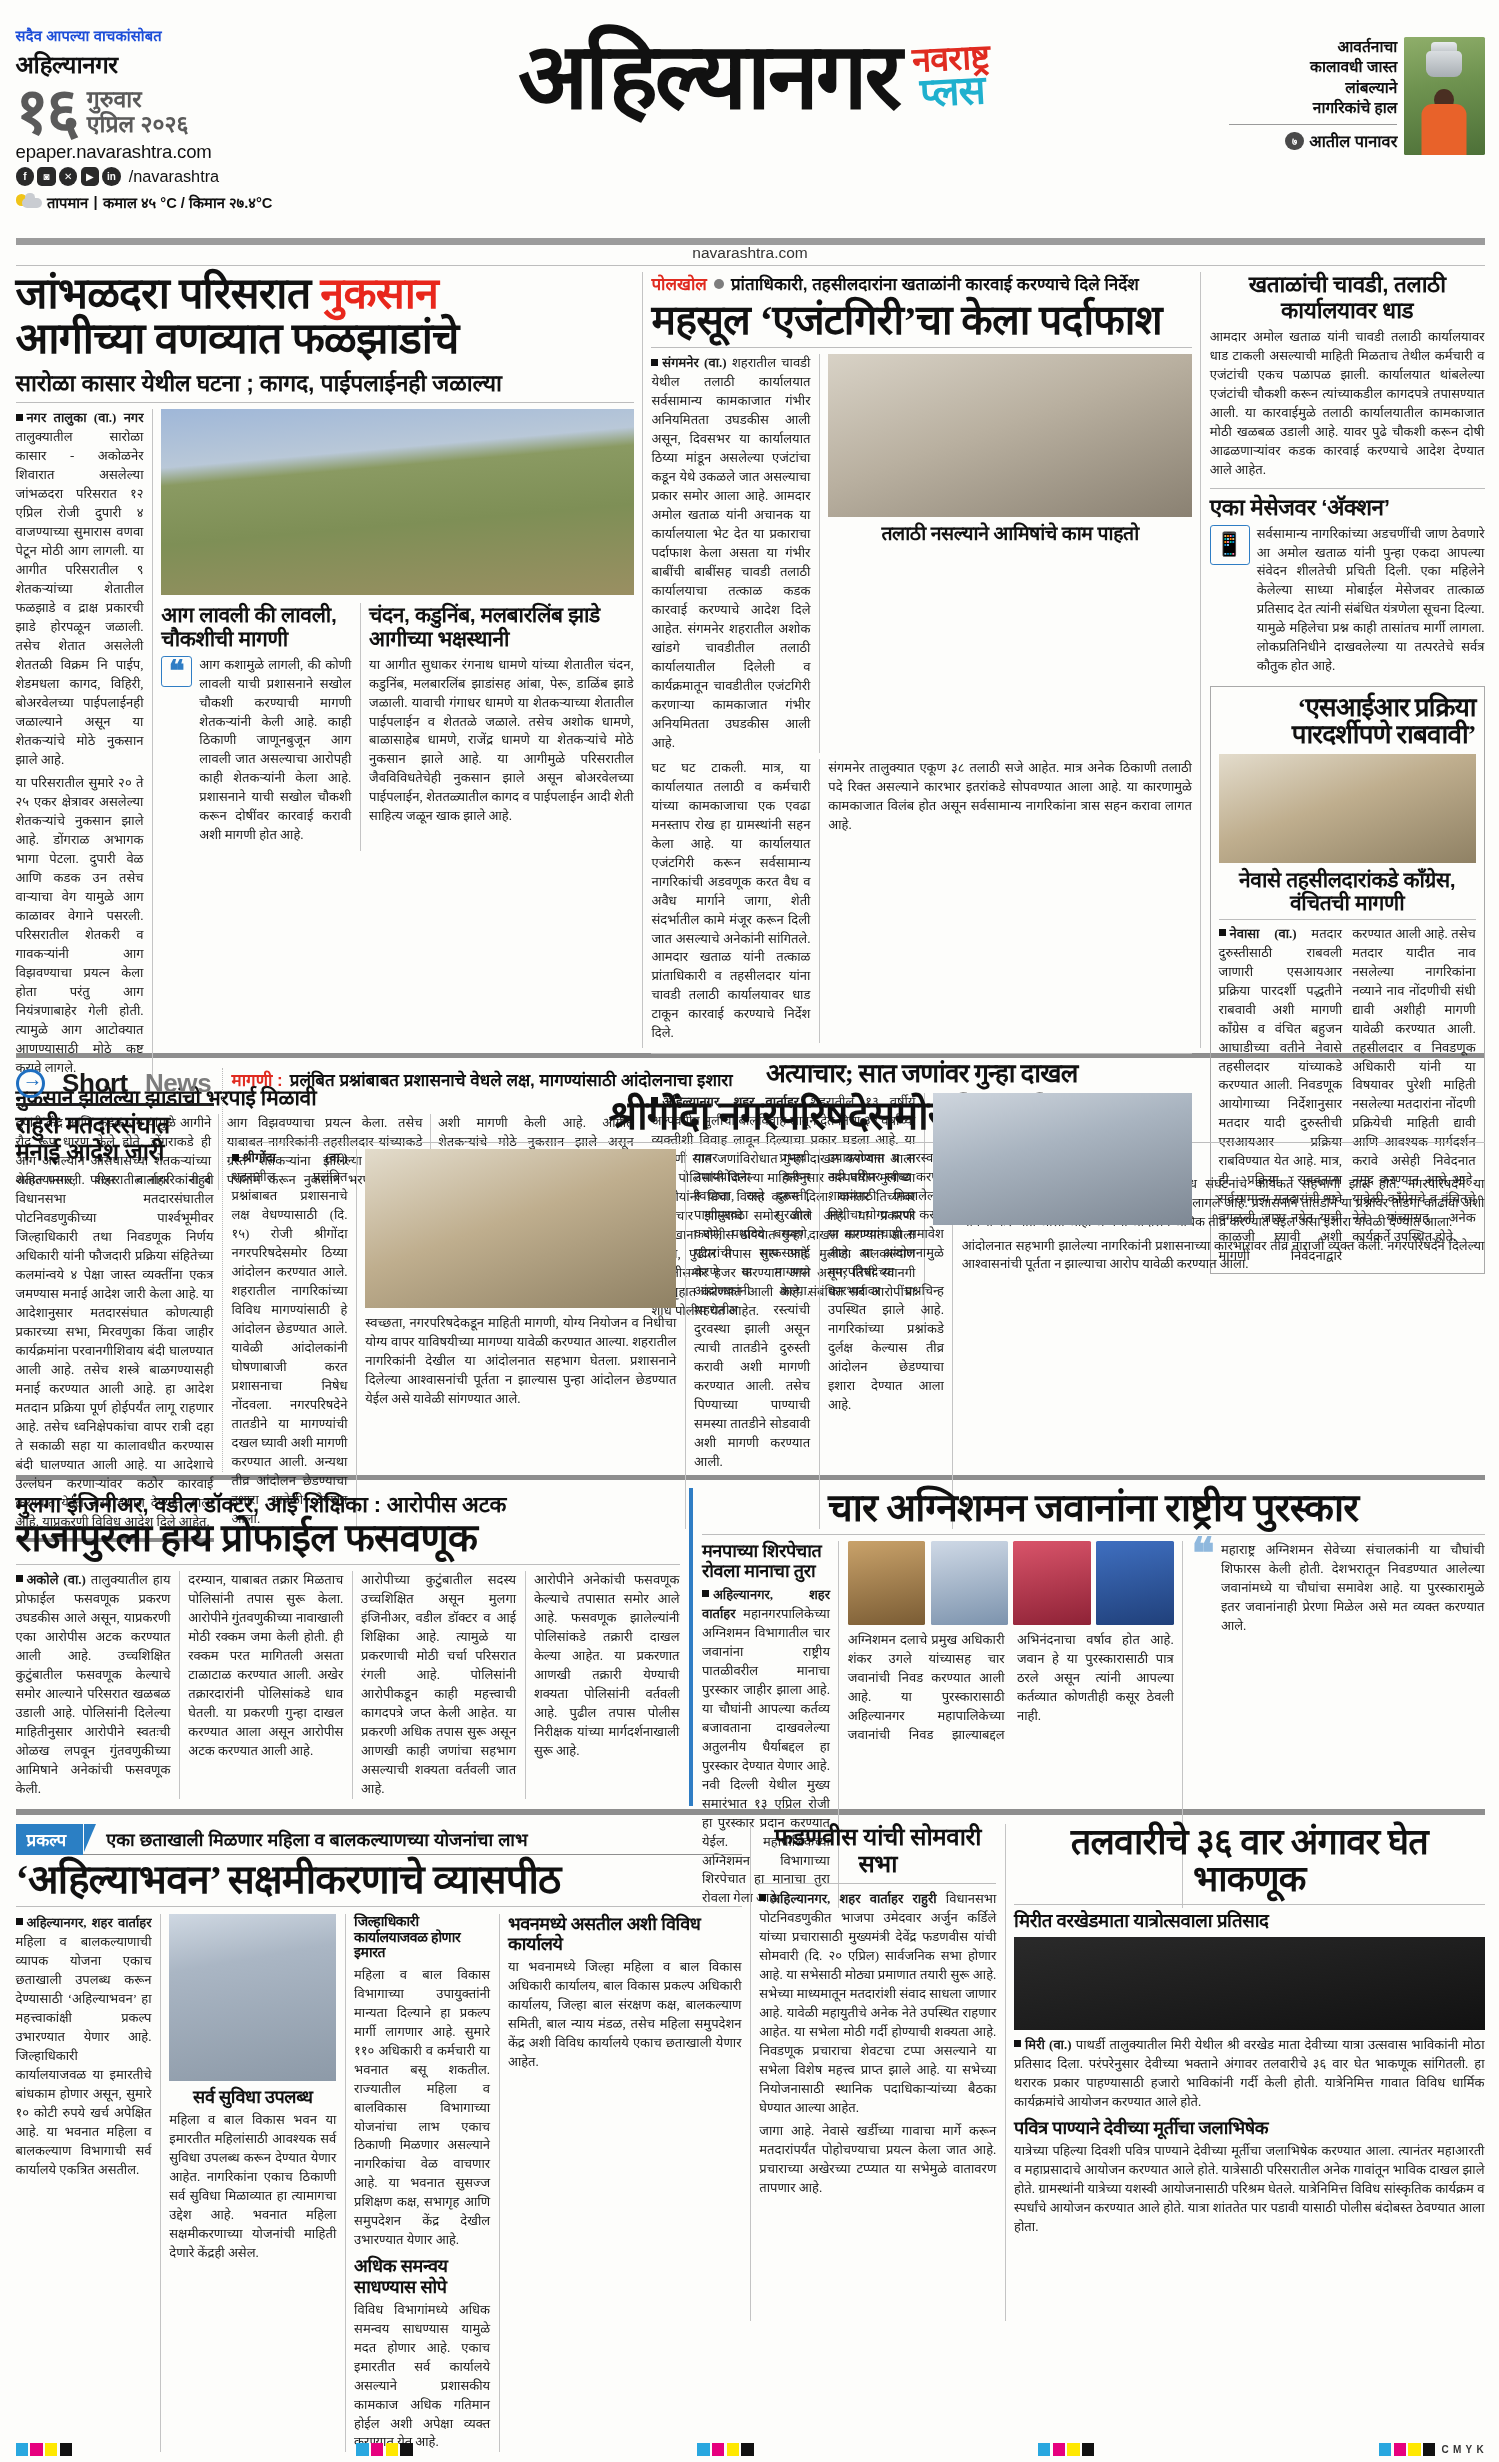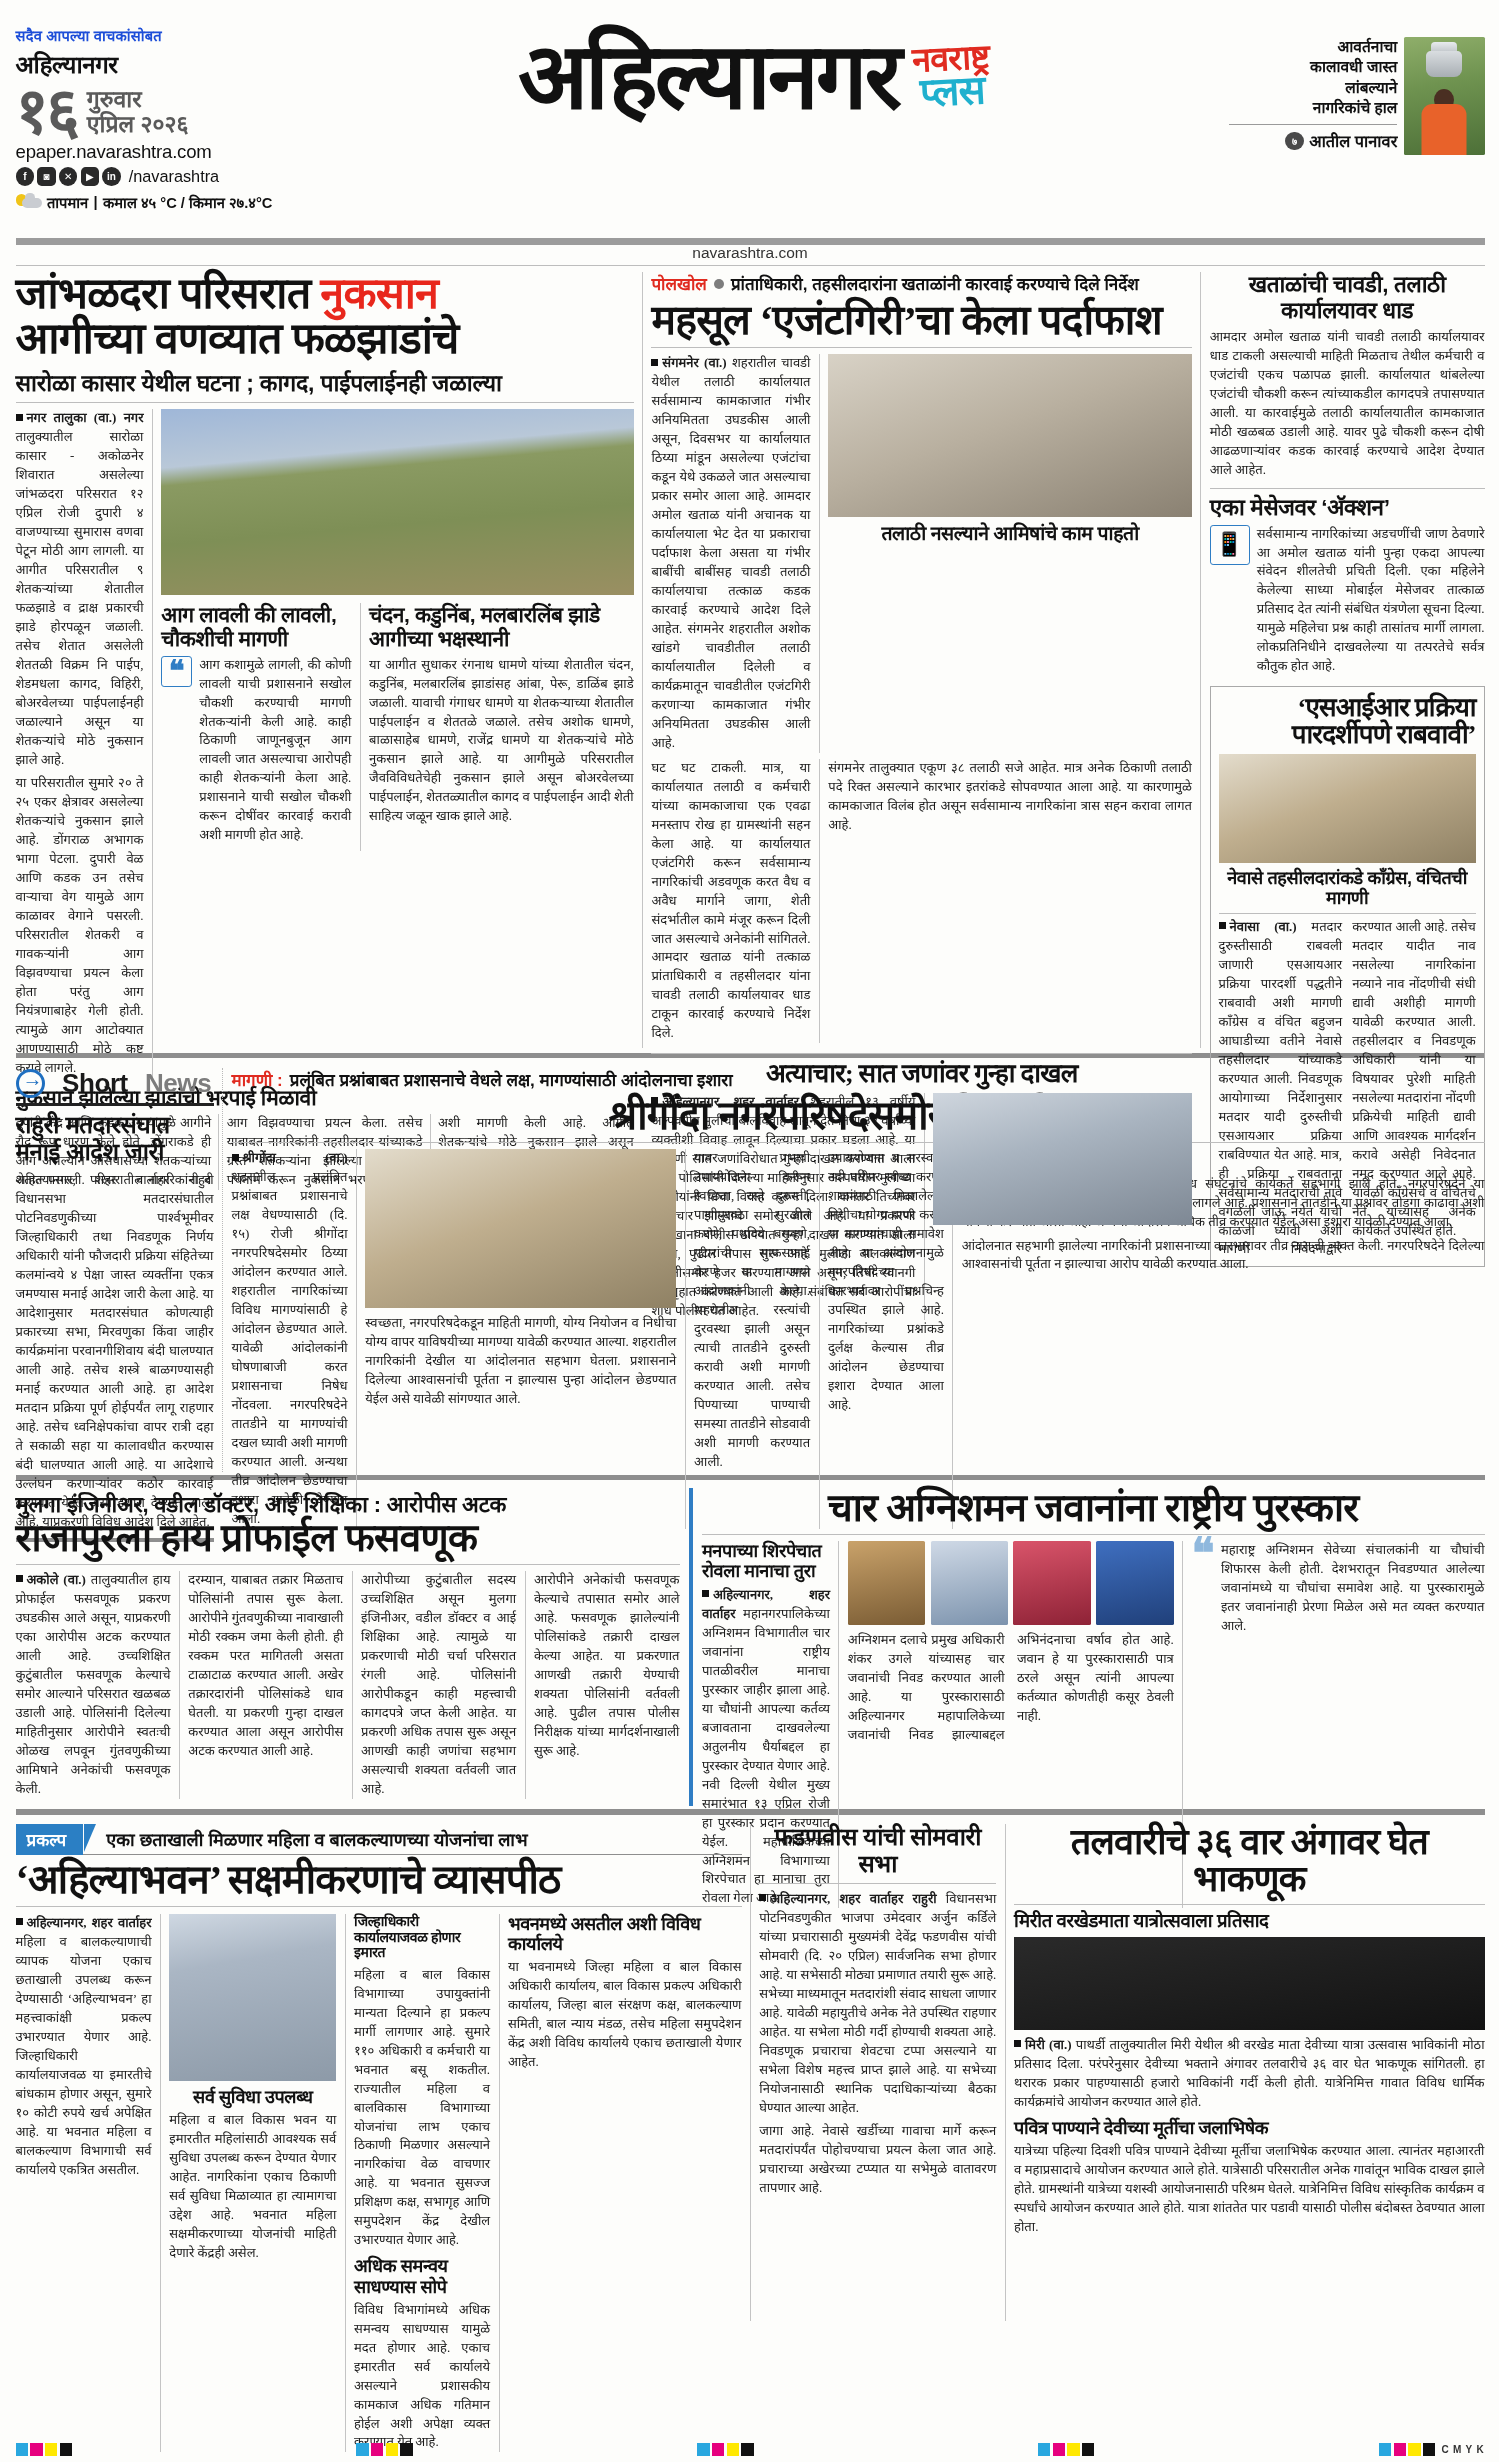--- a/index.html
+++ b/index.html
@@ -302,21 +302,21 @@
       <div class="subhead" style="font-size:22.5px;">एका मेसेजवर ‘अ‍ॅक्शन’</div>
       <div style="display:flex;gap:7px;margin-top:4.7px;">
         <span style="width:40px;height:40px;flex:none;border:1.6px solid #2f7dc4;border-radius:3.1px;
                      display:flex;align-items:center;justify-content:center;color:#2f7dc4;font-size:23px;">📱</span>
         <div class="body-t">सर्वसामान्य नागरिकांच्या अडचणींची जाण ठेवणारे आ अमोल खताळ यांनी पुन्हा एकदा आपल्या संवेदन शीलतेची प्रचिती दिली. एका महिलेने केलेल्या साध्या मोबाईल मेसेजवर तात्काळ प्रतिसाद देत त्यांनी संबंधित यंत्रणेला सूचना दिल्या. यामुळे महिलेचा प्रश्न काही तासांतच मार्गी लागला. लोकप्रतिनिधीने दाखवलेल्या या तत्परतेचे सर्वत्र कौतुक होत आहे.</div>
       </div>
 
       <div style="border:1.6px solid #a9a9a9;margin-top:9.3px;padding:7px 7.8px;">
         <h1 class="head" style="font-size:26px;text-align:right;">‘एसआईआर प्रक्रिया पारदर्शीपणे राबवावी’</h1>
         <div class="photo ph-meet" style="height:109px;margin-top:6.2px;"></div>
-        <div class="subhead" style="font-size:18px;text-align:center;margin-top:4.7px;">नेवासे तहसीलदारांकडे काँग्रेस, वंचितची मागणी</div>
+        <div class="subhead" style="font-size:21px;text-align:center;margin-top:4.7px;">नेवासे तहसीलदारांकडे काँग्रेस, वंचितची मागणी</div>
         <div class="hr-thin" style="margin:4.7px 0;"></div>
         <div class="body-t" style="column-count:2;column-gap:10px;">
           <span class="bullet-sq"></span><span class="dateline">नेवासा (वा.)</span>
           <span>मतदार दुरुस्तीसाठी राबवली जाणारी एसआयआर प्रक्रिया पारदर्शी पद्धतीने राबवावी अशी मागणी काँग्रेस व वंचित बहुजन आघाडीच्या वतीने नेवासे तहसीलदार यांच्याकडे करण्यात आली. निवडणूक आयोगाच्या निर्देशानुसार मतदार यादी दुरुस्तीची एसआयआर प्रक्रिया राबविण्यात येत आहे. मात्र, ही प्रक्रिया राबवताना सर्वसामान्य मतदारांची नावे वगळली जाऊ नयेत याची काळजी घ्यावी अशी मागणी निवेदनाद्वारे करण्यात आली आहे. तसेच मतदार यादीत नाव नसलेल्या नागरिकांना नव्याने नाव नोंदणीची संधी द्यावी अशीही मागणी यावेळी करण्यात आली. तहसीलदार व निवडणूक अधिकारी यांनी या विषयावर पुरेशी माहिती नसलेल्या मतदारांना नोंदणी प्रक्रियेची माहिती द्यावी आणि आवश्यक मार्गदर्शन करावे असेही निवेदनात नमूद करण्यात आले आहे. यावेळी काँग्रेसचे व वंचितचे नेते यांच्यासह अनेक कार्यकर्ते उपस्थित होते.</span>
         </div>
       </div>
     </div>
   </div>
 
   <div class="hr-thick" style="margin-top:4.7px;"></div>

